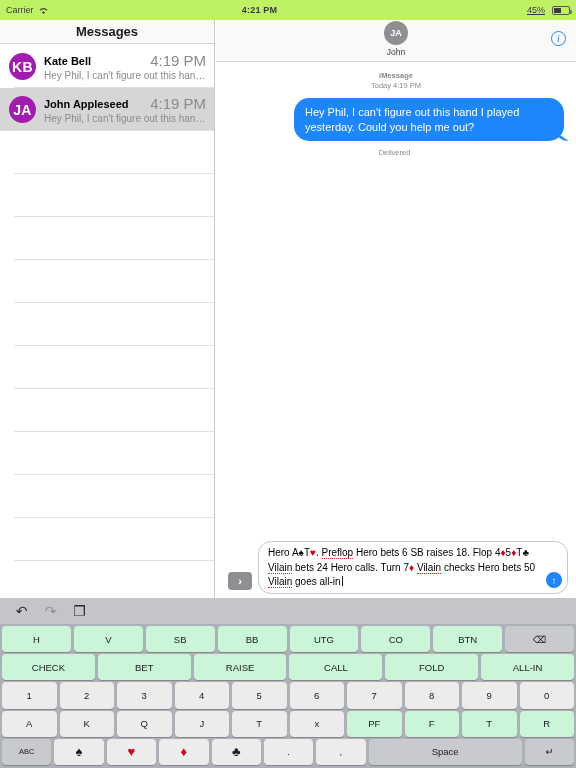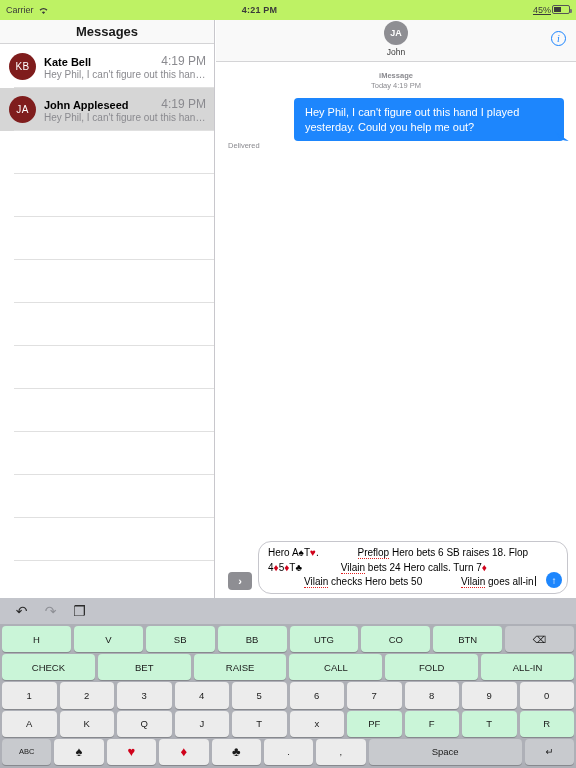--- a/index.html
+++ b/index.html
@@ -15,21 +15,21 @@
   
   .statusbar {
     position: absolute; top: 0; left: 0; width: 576px; height: 20px;
     display: flex; align-items: center;
     font-size: 9px; color: #3a3a3a;
     background: #bef264;
     padding-left: 21px;
   }
   .sb-left { position: absolute; left: 6px; display: flex; align-items: center; gap: 4px; }
   .sb-center { position: absolute; left: 0; width: 519px; text-align: center; font-weight: bold; letter-spacing: .2px;}
-  .sb-right { position: absolute; right: 6px; display: flex; align-items: flex-start; gap: 1px; text-decoration: underline; }
+  .sb-right { position: absolute; right: 6px; display: flex; align-items: flex-end; gap: 7px; text-decoration: underline; }
   .wifi { display:inline-block; width:11px; height:9px; }
   .batt {
     position: relative; width: 18px; height: 9px;
     border: 1px solid #555; border-radius: 2px;
   }
   .batt::after {
     content:""; position:absolute; right:-3px; top:2.5px;
     width:2px; height:4px; background:#777; border-radius:0 1px 1px 0;
   }
   .batt i { position:absolute; left:1px; top:1px; bottom:1px; width:45%; background:#3a3a3a; display:block; }
@@ -50,29 +50,29 @@
     position: relative; height: 43px; display: flex; align-items: center;
     padding: 0 8px 0 9px; background: #fff;
   }
   .conv.selected { background: #d6d6d6; }
   .conv::after {
     content:""; position:absolute; left:14px; right:0; bottom:0;
     height:1px; background:#e0e0e0;
   }
   .avatar {
     width: 27px; height: 27px; border-radius: 50%;
-    background: #7f1d1d; color: #fff;
+    background: #a21caf; color: #fff;
     display:flex; align-items:center; justify-content:center;
-    font-size: 10px; font-weight: 400; flex: 0 0 auto;
+    font-size: 14px; font-weight: 700; flex: 0 0 auto;
     letter-spacing: .3px;
   }
   .conv-body { flex:1; min-width:0; margin-left: 8px; }
-  .conv-top { display:flex; align-items:flex-end; justify-content:space-between; }
+  .conv-top { display:flex; align-items:center; justify-content:space-between; }
   .conv-name { font-size: 11px; font-weight: bold; color:#000; }
-  .conv-time { font-size: 12px; color:#8a8a8f; white-space:nowrap; padding-left:4px;}
+  .conv-time { font-size: 15px; color:#8a8a8f; white-space:nowrap; padding-left:4px;}
   .conv-prev {
     font-size: 10px; color:#8a8a8f; margin-top:1px;
     white-space: nowrap; overflow: hidden; text-overflow: ellipsis;
   }
   .empty-row { position:relative; height: 43px; background:#fff; }
   .empty-row::after {
     content:""; position:absolute; left:14px; right:0; bottom:0;
     height:1px; background:#e0e0e0;
   }
 
@@ -101,50 +101,50 @@
     display:flex; align-items:center; justify-content:center; line-height:1;
   }
   .msgs { position:absolute; top:43px; left:0; right:0; bottom:0; padding: 8px 12px 7px; }
   .msg-meta { text-align:center; font-size:7.5px; color:#8a8a8f; line-height:1.35; }
   .msg-meta b { font-weight:bold; }
   .bubble-row { display:flex; justify-content:flex-end; margin-top:7px; }
   .bubble {
     position:relative; max-width: 270px;
     background:#1d86fd; color:#fff;
     font-size:11px; line-height:1.32;
-    padding: 7px 11px 7px 11px; border-radius: 4px;
+    padding: 7px 11px 7px 11px; border-radius: 15px;
   }
   .bubble::after {
     content:""; position:absolute; right:-5px; bottom:0;
     width:14px; height:16px; background:#1d86fd;
     border-bottom-left-radius:16px 14px;
     clip-path: polygon(0 40%, 100% 100%, 0 100%);
   }
-  .delivered { text-align:left; font-size:7.5px; color:#8a8a8f; margin-top:0; padding-right:3px; }
+  .delivered { text-align:center; font-size:7.5px; color:#8a8a8f; margin-top:7px; padding-right:3px; }
 
   
   .compose {
     position:absolute; left:216px; right:0; bottom:170px;
     height: 52px; display:flex; align-items:flex-end; padding: 0 8px 4px 4px;
     background:#fff;
   }
   .expand-btn {
     width:24px; height:18px; border-radius:4px; background:#8e8e93;
     color:#fff; font-size:11px; display:flex; align-items:center; justify-content:center;
     margin: 0 6px 4px 8px; flex:0 0 auto; font-weight:bold;
   }
   .input-wrap {
     flex:1; position:relative; min-height:44px;
     border:1px solid #c6c6cc; border-radius:13px; background:#fff;
     padding: 4px 26px 4px 9px;
   }
   .input-text {
     font-size:10px; line-height:1.42; color:#000; word-wrap:break-word;
   }
-  .sp { border-bottom: 1.5px dotted #e02020; margin-left: 36px; }
+  .sp { border-bottom: 1.5px dotted #e02020; }
   .suit-b { color:#000; }
   .suit-r { color:#d0021b; }
   .caret { display:inline-block; width:1px; height:10px; background:#1a1a1a; vertical-align:-1px; margin-left:1px; }
   .send-btn {
     position:absolute; right:5px; bottom:5px;
     width:16px; height:16px; border-radius:50%; background:#1d86fd; color:#fff;
     font-size:10px; display:flex; align-items:center; justify-content:center;
   }
 
   

